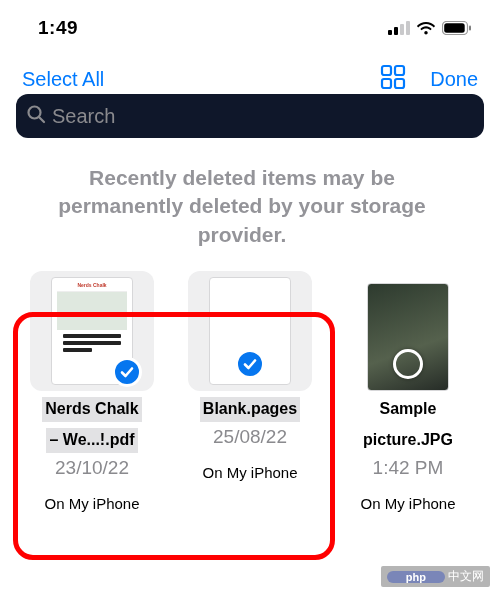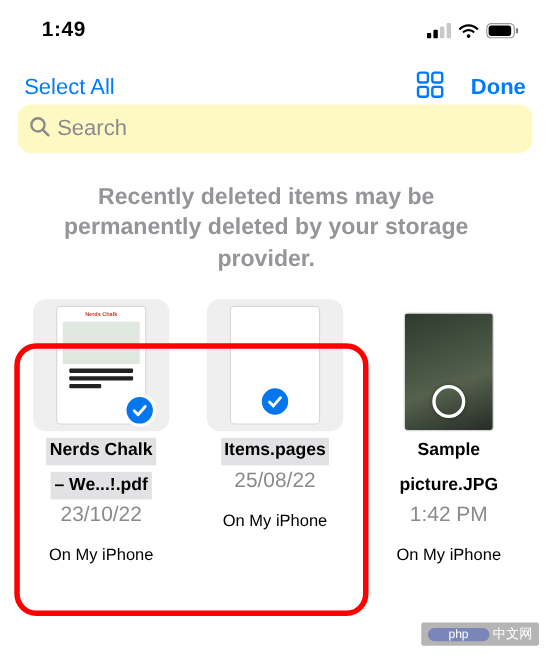--- a/index.html
+++ b/index.html
@@ -27,26 +27,26 @@
     
     .nav-bar {
       display: flex;
       align-items: center;
       justify-content: space-between;
       padding: 16px 22px 0 22px;
     }
     .nav-title { font-weight: 700; font-size: 21px; color: #000; }
     .nav-link { color: #007aff; font-size: 20px; }
     .nav-right { display: flex; align-items: center; gap: 24px; }
-    .nav-done { font-weight: 700; }
+    .nav-done { font-weight: 400; }
 
     
     .search-wrap { padding: 0 16px; }
     .search-bar {
-      background: #fef9c3;
+      background: #0f172a;
       border-radius: 12px;
       height: 44px;
       display: flex;
       align-items: center;
       padding: 0 10px;
       gap: 6px;
     }
     .search-icon { color: #8a8a8e; }
     .search-input {
       border: none;
@@ -168,21 +168,21 @@
       bottom: 10px;
       background: rgba(120,120,120,0.55);
       color: #fff;
       font-size: 12px;
       padding: 2px 6px;
       border-radius: 2px;
       display: flex;
       align-items: center;
       gap: 3px;
     }
-    .watermark .php-badge { background: #7a86b8; border-radius: 8px; padding: 0 19px; font-weight: 400; font-size: 11px; }
+    .watermark .php-badge { background: #7a86b8; border-radius: 8px; padding: 0 19px; font-weight: 700; font-size: 11px; }
   </style>
 </head>
 <body>
 
 <div class="status-bar">
   <div class="status-time">1:49</div>
   <div class="status-icons">
     <span>
       <svg width="22" height="14" viewBox="0 0 22 14">
           <rect x="0" y="9" width="4" height="5" rx="1" fill="#000"></rect>
@@ -273,21 +273,21 @@
       <div class="thumb selected-panel">
         <div class="thumb-inner"></div>
       </div>
       <div class="check-badge center">
         <svg width="16" height="16" viewBox="0 0 16 16">
             <polyline points="3,8.5 6.5,12 13,4.5" fill="none" stroke="#fff" stroke-width="2.6" stroke-linecap="round" stroke-linejoin="round"></polyline>
           </svg>
       </div>
     </div>
     <div>
-      <span class="file-name">Items.pages</span>
+      <span class="file-name">Blank.pages</span>
     </div>
     <div class="file-date">25/08/22</div>
     <div class="file-loc">On My iPhone</div>
   </div>
 
   <div class="file-item">
     <div class="thumb-wrap">
       <div class="thumb thumb-placeholder-dark"></div>
       <div class="open-circle"></div>
     </div>

